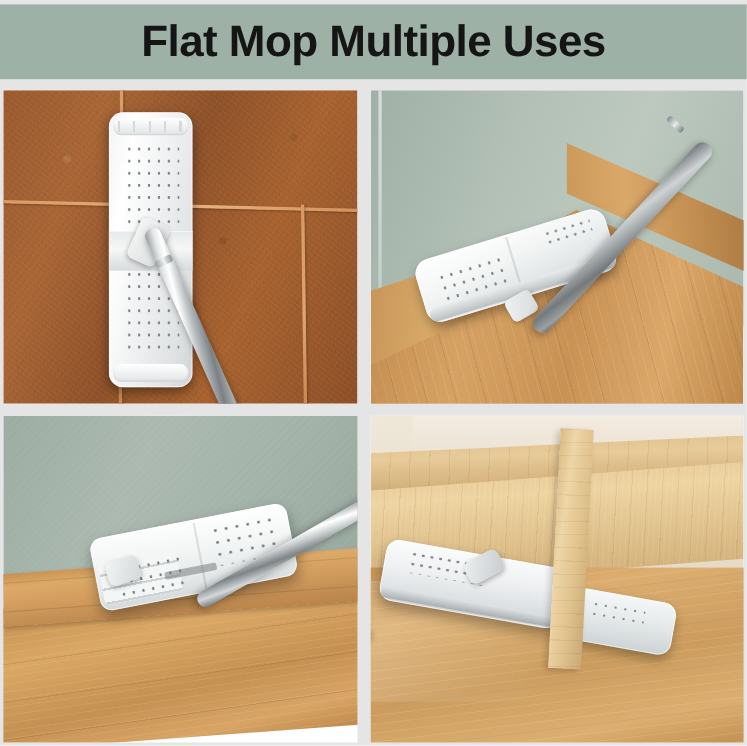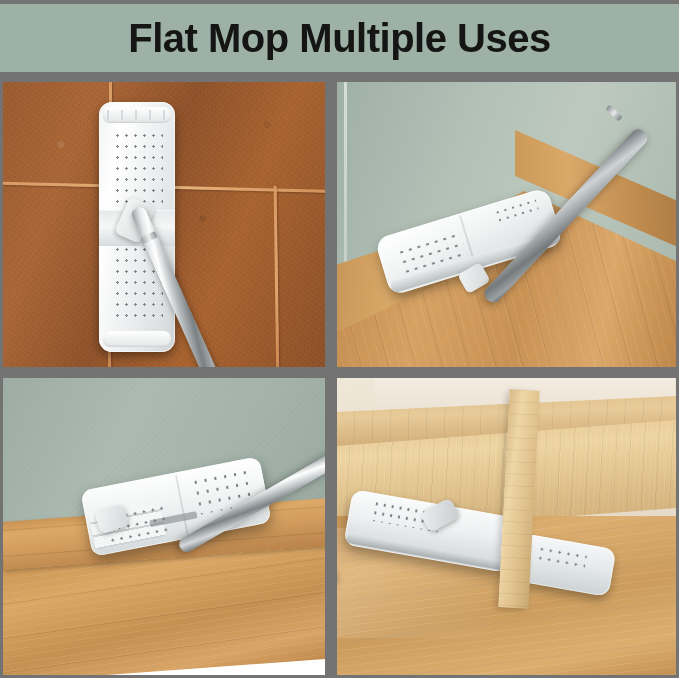--- a/index.html
+++ b/index.html
@@ -1,18 +1,18 @@
 <!DOCTYPE html>
 <html><head>
 <meta charset="utf-8">
 <style>
   html,body{margin:0;padding:0;background:#ffffff;}
   body{width:679px;height:678px;overflow:hidden;font-family:"Liberation Sans",sans-serif;}
 
-  #poster{position:relative;width:679px;height:678px;background:#737373;overflow:hidden;}
+  #poster{position:relative;width:679px;height:678px;background:#e5e5e5;overflow:hidden;}
 
   
   #title-band{
     position:absolute;left:0;top:4px;width:679px;height:68px;
     background:#9db1a6;
     display:flex;align-items:center;justify-content:center;
   }
   #title-text{
     font-size:40px;font-weight:bold;color:#151515;
     letter-spacing:-0.5px;line-height:1;white-space:nowrap;

